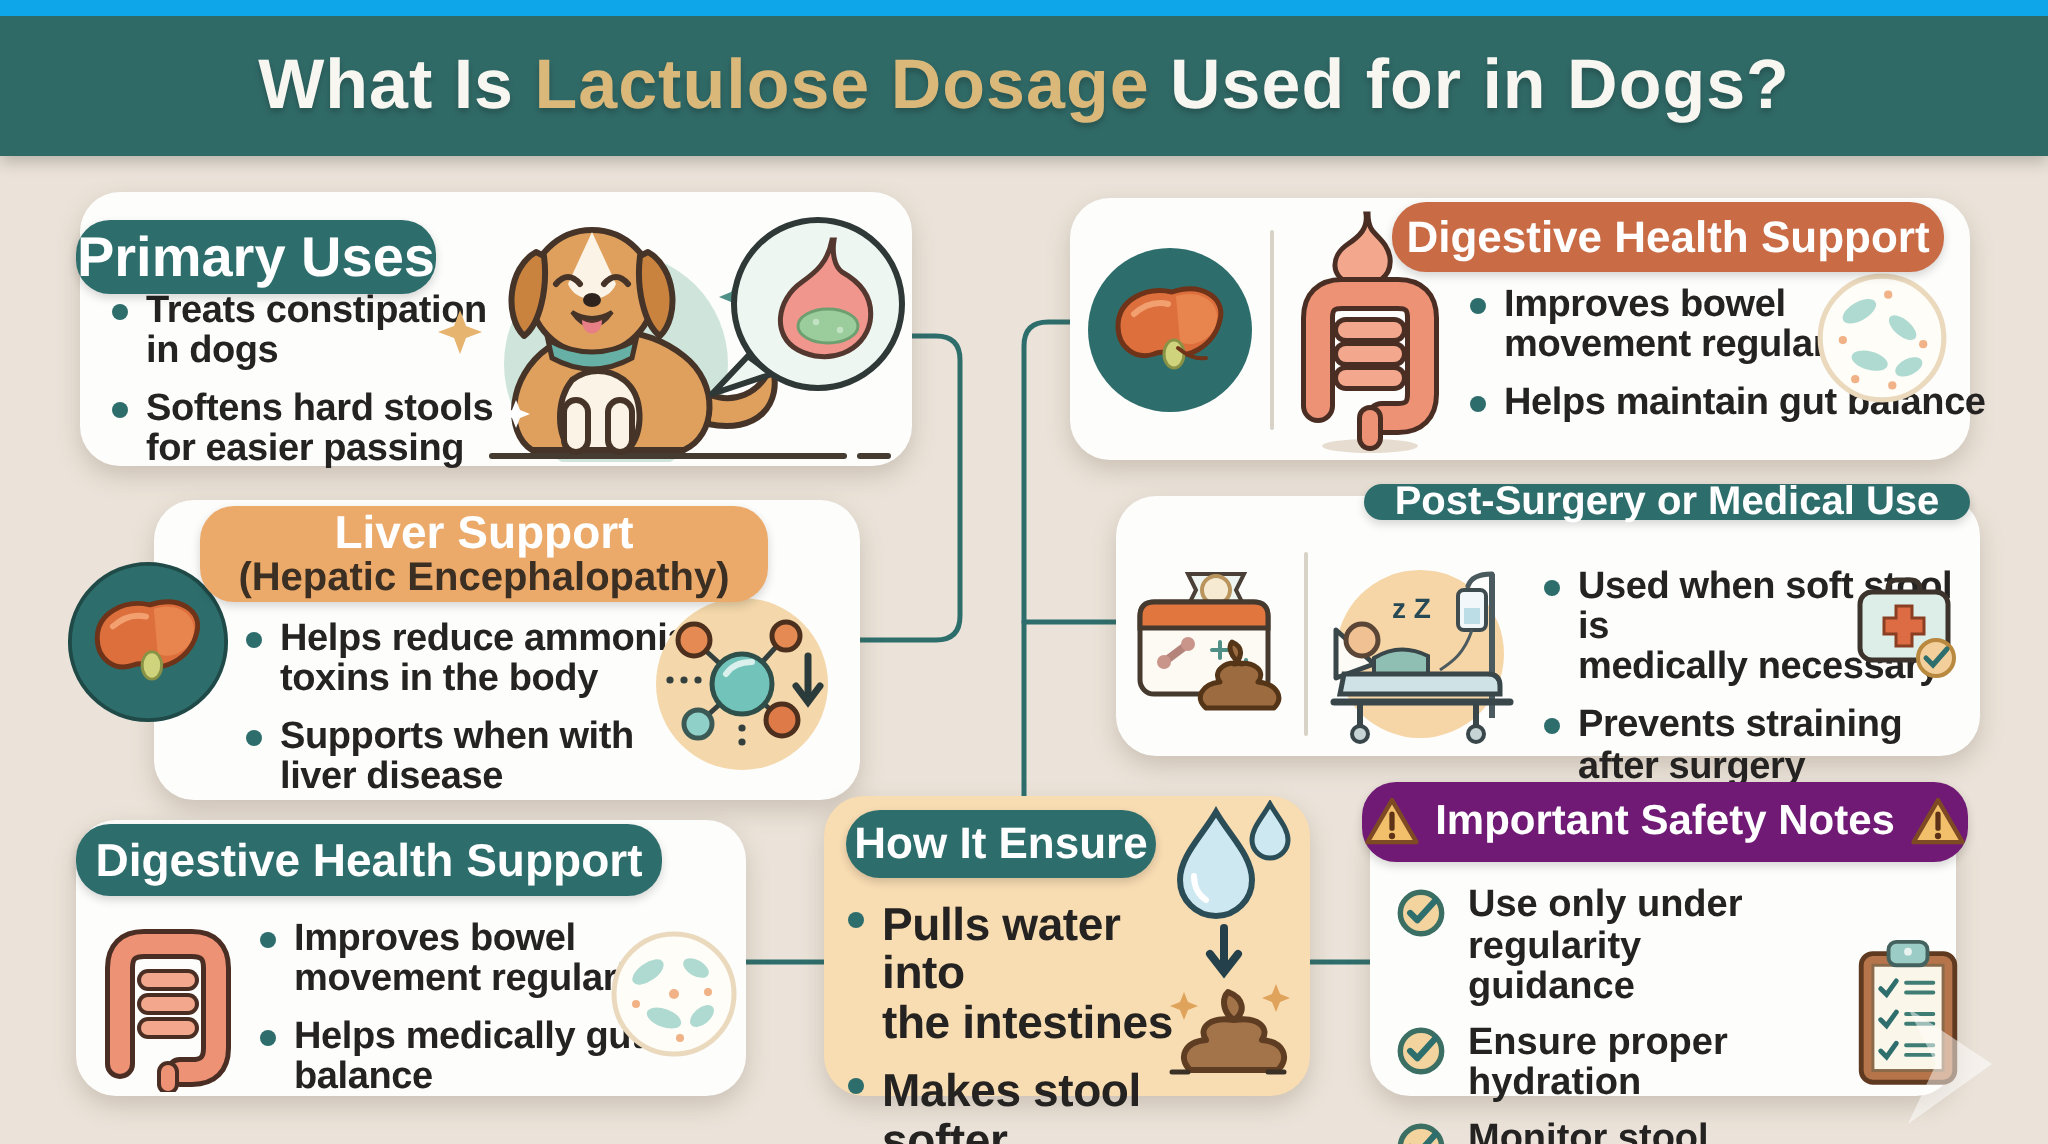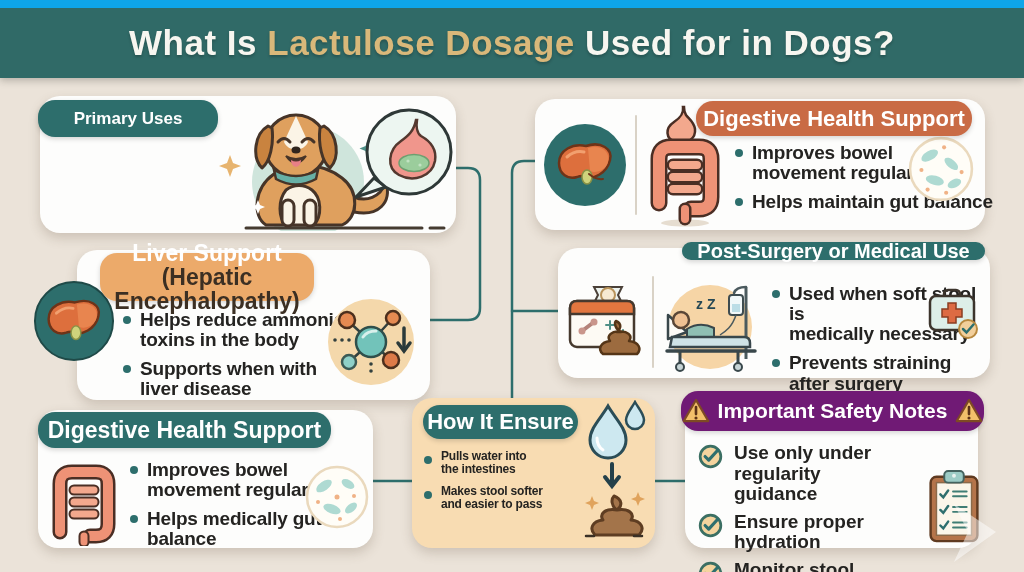--- a/index.html
+++ b/index.html
@@ -39,21 +39,21 @@
   .badge.redorange { background:#701a75; gap:8px; }
   .badge .sub { color:#3b2f23; }
   
   .bullets { position:absolute; display:flex; flex-direction:column; gap:9px; }
   .bullet { display:flex; gap:9px; align-items:flex-start; }
   .bullet .dot { width:8px; height:8px; border-radius:50%; background:#2d6e6c; margin-top:6px; flex:none; }
   .bullet .txt {
     font-size:19px; font-weight:700; color:#242321; line-height:1.06;
     white-space:pre-line; letter-spacing:-0.2px;
   }
-  .small .bullet .txt { font-size:12px; }
+  .small .bullet .txt { font-size:23px; }
   
   .safety-list { position:absolute; display:flex; flex-direction:column; gap:7px; }
   .safety-item { display:flex; gap:10px; align-items:flex-start; }
   .safety-item svg { flex:none; margin-top:0; }
   .safety-item .txt {
     font-size:19px; font-weight:700; color:#242321; line-height:1.08; white-space:pre-line;
   }
   .divider { position:absolute; width:2px; background:#d9d2c6; border-radius:2px; }
   .abs { position:absolute; }
   .watermark { position:absolute; z-index:3; opacity:.5; }
@@ -71,21 +71,33 @@
       <path d="M373 481 H412"></path>
       <path d="M655 481 H687"></path>
     </g>
   </svg>
 
   <header class="banner">
     <h1 class="title"><span>What Is </span><span class="gold">Lactulose Dosage</span><span> Used for in Dogs?</span></h1>
   </header>
 
   <section class="card" style="left:40px;top:96px;width:416px;height:137px;">
-    <div class="badge teal" style="left:-2px;top:4px;width:180px;height:37px;font-size:17px;">Primary Uses</div>
+    <div class="badge teal" style="left:-2px;top:14px;width:180px;height:37px;font-size:28px;">Primary Uses</div>
+    <ul class="bullets" style="left:16px;top:50px;width:215px;list-style:none;">
+      <li class="bullet">
+          <span class="dot"></span>
+          <span class="txt">Treats constipation
+in dogs</span>
+        </li>
+      <li class="bullet">
+          <span class="dot"></span>
+          <span class="txt">Softens hard stools
+for easier passing</span>
+        </li>
+    </ul>
     <svg class="abs" style="left:168px;top:4px;" width="246" height="131" viewBox="0 0 246 131">
       <circle cx="100" cy="82" r="56" fill="#cfe5dc"></circle>
       <path d="M38 128 H214" stroke="#453b30" stroke-width="3" stroke-linecap="round" fill="none"></path>
       <path d="M222 128 h14" stroke="#453b30" stroke-width="3" stroke-linecap="round" fill="none"></path>
       <path d="M146 112 C170 117 184 103 178 82 C172 98 158 102 146 97 Z" fill="#dfa05e" stroke="#463428" stroke-width="3" stroke-linejoin="round"></path>
       <path d="M66 74 C46 88 44 116 58 125 L134 125 C150 118 152 92 134 78 C114 62 84 62 66 74 Z" fill="#dfa05e" stroke="#463428" stroke-width="3"></path>
       <path d="M78 90 C70 100 70 118 78 125 L106 125 C114 116 114 98 104 90 C96 84 86 84 78 90 Z" fill="#fbf4e6" stroke="#463428" stroke-width="3"></path>
       <rect x="74" y="100" width="12" height="26" rx="6" fill="#fbf4e6" stroke="#463428" stroke-width="3"></rect>
       <rect x="96" y="100" width="12" height="26" rx="6" fill="#fbf4e6" stroke="#463428" stroke-width="3"></rect>
       <circle cx="88" cy="46" r="31" fill="#dfa05e" stroke="#463428" stroke-width="3"></circle>
@@ -162,23 +174,23 @@
           <circle cx="14" cy="34" r="2"></circle>
           <circle cx="36" cy="12" r="2"></circle>
           <circle cx="53" cy="36" r="2"></circle>
           <circle cx="20" cy="53" r="2"></circle>
           <circle cx="38" cy="56" r="2"></circle>
         </g>
     </svg>
   </section>
 
   <section class="card" style="left:77px;top:250px;width:353px;height:150px;">
-    <div class="badge tan" style="left:23px;top:3px;width:214px;height:48px;flex-direction:column;">
+    <div class="badge tan" style="left:23px;top:3px;width:284px;height:48px;flex-direction:column;">
       <span style="font-size:23px;">Liver Support</span>
-      <span class="sub" style="font-size:23px;">(Hepatic Encephalopathy)</span>
+      <span class="sub" style="font-size:20px;">(Hepatic Encephalopathy)</span>
     </div>
     <svg class="abs" style="left:-44px;top:30px;" width="82" height="82" viewBox="0 0 84 84">
       <circle cx="42" cy="42" r="40" fill="#2d6e6c" stroke="#1f4a48" stroke-width="2"></circle>
       <path d="M16 40 C16 27 30 20 43 23 C58 18 70 26 67 37 C64 50 50 58 40 53 C38 53 36 53 34 54 C25 57 16 51 16 40 Z" fill="#dd6f3d" stroke="#6e3318" stroke-width="2.5" stroke-linejoin="round"></path>
       <path d="M45 25 C58 21 68 29 65 39 C63 47 53 51 47 48 Z" fill="#e8854f"></path>
       <path d="M24 34 q8 -7 17 -5" stroke="#f2a06f" stroke-width="3" stroke-linecap="round" fill="none"></path>
       <ellipse cx="44" cy="54" rx="5" ry="7" fill="#cfd37c" stroke="#8a9246" stroke-width="1.5"></ellipse>
     </svg>
     <ul class="bullets" style="left:46px;top:60px;width:235px;list-style:none;">
       <li class="bullet">

